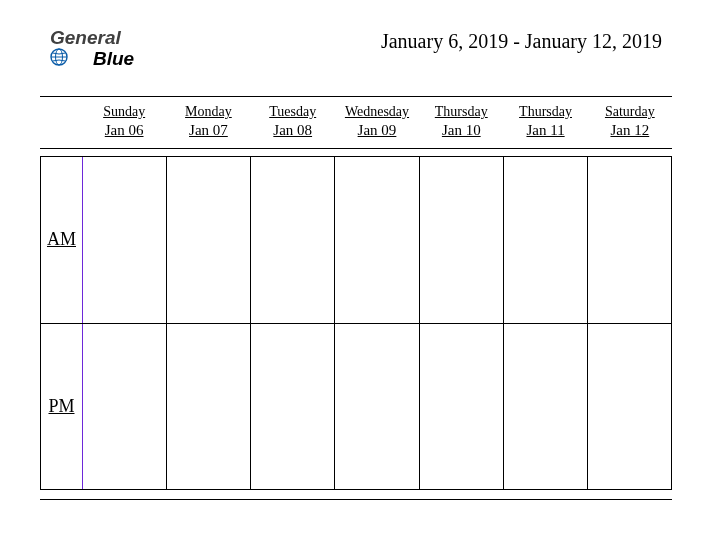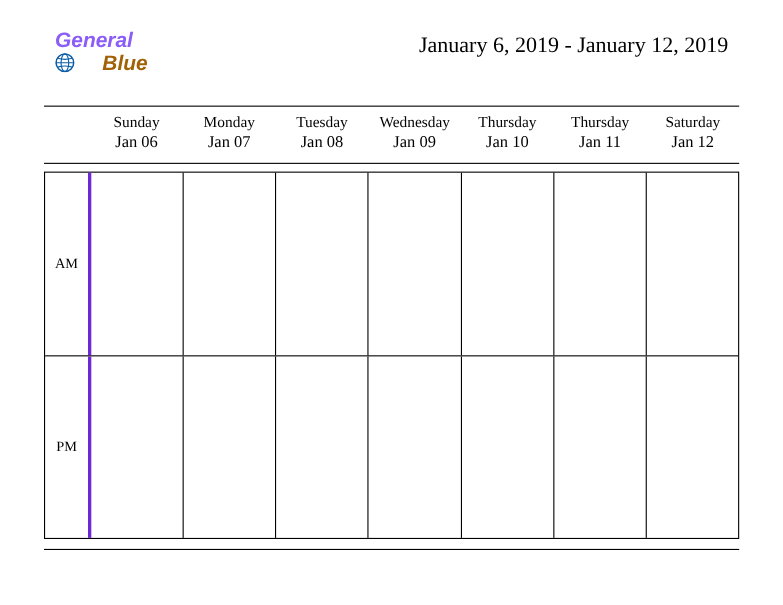--- a/index.html
+++ b/index.html
@@ -20,23 +20,23 @@
     .logo {
       position: absolute;
       left: 0;
       top: 0;
       font-family: Arial, Helvetica, sans-serif;
       font-style: italic;
       font-weight: bold;
       font-size: 19px;
       line-height: 1.05;
     }
-    .logo-general { color: #8b5cf6; display: block; }
+    .logo-general { color: #404040; display: block; }
     .logo-blue-wrap { display: flex; align-items: center; }
-    .logo-blue { color: #a16207; margin-left: 24px; }
+    .logo-blue { color: #000000; margin-left: 24px; }
     .globe-icon { display: inline-block; margin-right: 1px; }
     .title-block {
       position: absolute;
       right: 0;
       top: 2px;
       text-align: right;
       color: #000;
     }
     .title1 { font-size: 20px; font-weight: 400; }
     .title2 { font-size: 20px; font-weight: 400; margin-left: 40px; }
@@ -45,20 +45,21 @@
       left: 40px; right: 40px; top: 96px;
       border: none; border-top: 1px solid #000;
     }
     .day-headers {
       position: absolute;
       top: 104px;
       left: 40px;
       right: 40px;
       height: 40px;
       display: flex;
+      text-decoration: underline;
     }
     .row-label-spacer { width: 42px; flex: 0 0 42px; }
     .day-head {
       flex: 1 1 0;
       text-align: center;
     }
     .day-name { font-size: 14px; color: #000; }
     .day-date { font-size: 15px; color: #000; margin-top: 2px; }
     .hr-mid {
       position: absolute;
@@ -72,22 +73,23 @@
       border: 1px solid #000;
     }
     .grid-row {
       flex: 1 1 0;
       display: flex;
     }
     .grid-row + .grid-row { border-top: 1px solid #000; }
     .row-label {
       width: 42px; flex: 0 0 42px;
       display: flex; align-items: center; justify-content: center;
-      font-size: 13px;
-      border-right: 3px solid #6d28d9;
+      font-size: 18px;
+      border-right: 1px solid #6d28d9;
+      text-decoration: underline;
     }
     .cell {
       flex: 1 1 0;
     }
     .cell + .cell { border-left: 1px solid #000; }
     .hr-bot {
       position: absolute;
       left: 40px; right: 40px; bottom: 50px;
       border: none; border-top: 1px solid #000;
     }

